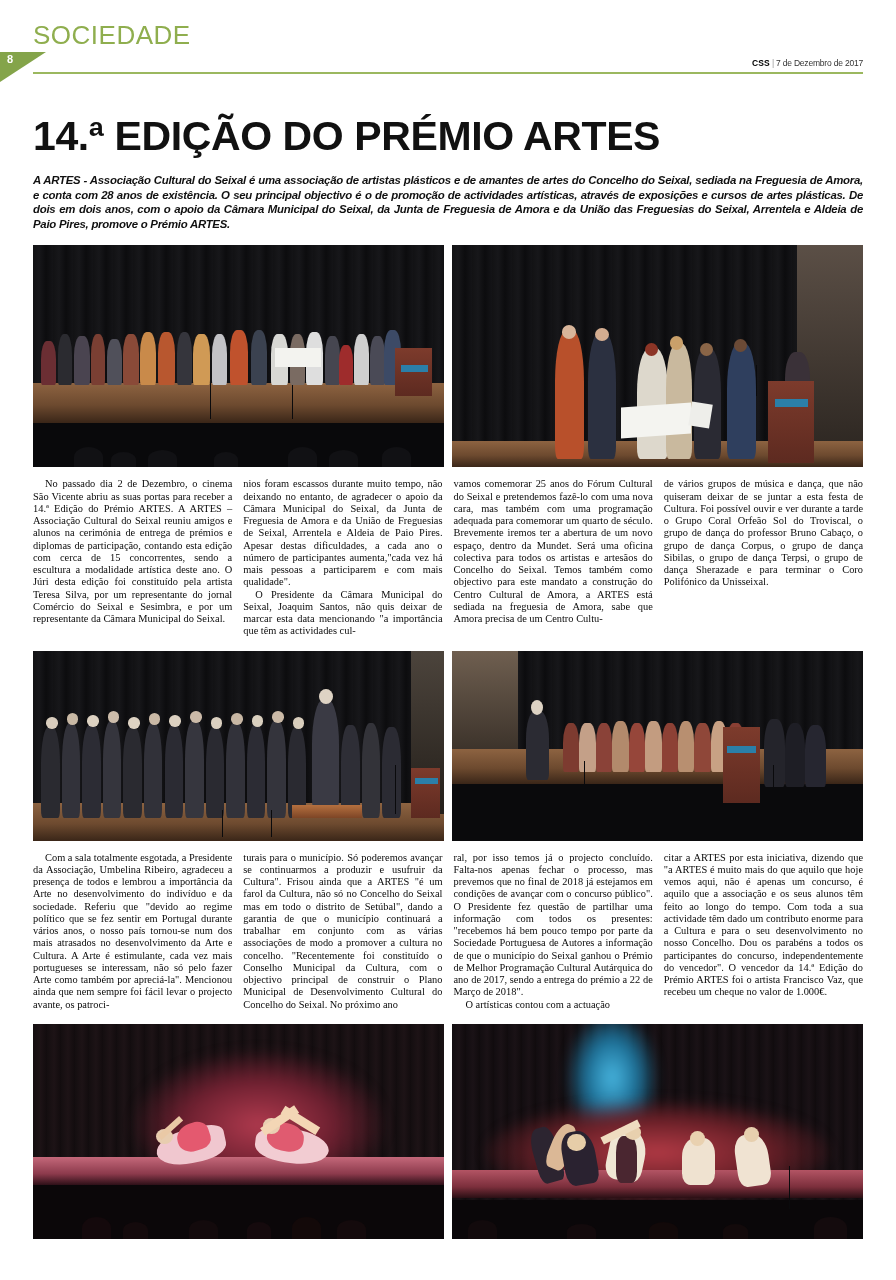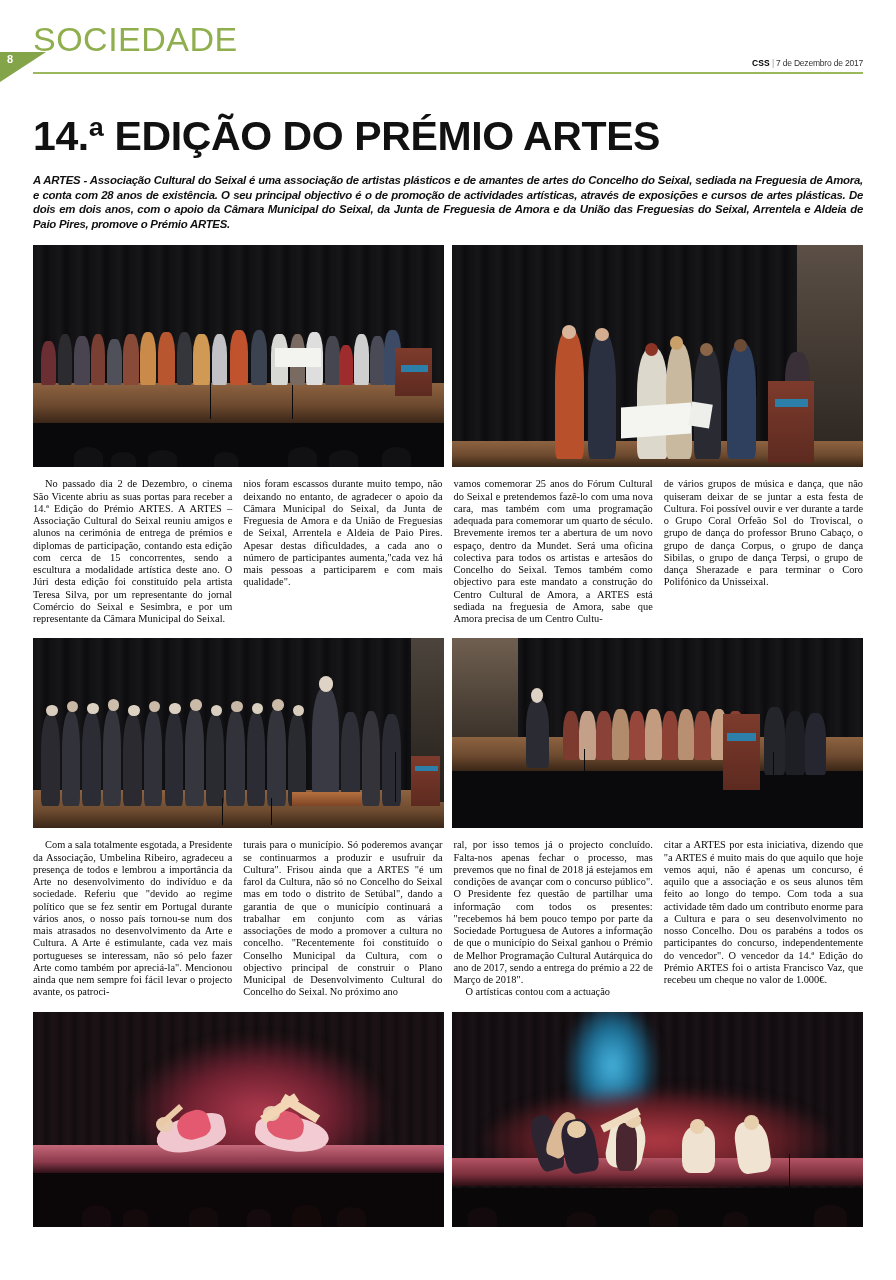--- a/index.html
+++ b/index.html
@@ -30,21 +30,21 @@
   .masthead {
     position: relative;
     height: 52px;
     margin-top: 26px;
   }
   .section-name {
     position: absolute;
     left: 0;
     top: -4px;
     font-family: "Liberation Sans", "DejaVu Sans", sans-serif;
-    font-size: 34px;
+    font-size: 26px;
     font-weight: 400;
     letter-spacing: 0.5px;
     color: #8fae4e;
     line-height: 1;
   }
   .masthead-meta {
     position: absolute;
     right: 0;
     bottom: 10px;
     font-family: "Liberation Sans", "DejaVu Sans", sans-serif;
@@ -314,20 +314,21 @@
     </div>
 
   </div>
 
   <div class="body-block">
     <div class="col">
       <p>No passado dia 2 de Dezembro, o cinema São Vicente abriu as suas portas para receber a 14.ª Edição do Prémio ARTES. A ARTES – Associação Cultural do Seixal reuniu amigos e alunos na cerimónia de entrega de prémios e diplomas de participação, contando esta edição com cerca de 15 concorrentes, sendo a escultura a modalidade artística deste ano. O Júri desta edição foi constituído pela artista Teresa Silva, por um representante do jornal Comércio do Seixal e Sesimbra, e por um representante da Câmara Municipal do Seixal.</p>
     </div>
     <div class="col">
       <p class="cont">nios foram escassos durante muito tempo, não deixando no entanto, de agradecer o apoio da Câmara Municipal do Seixal, da Junta de Freguesia de Amora e da União de Freguesias de Seixal, Arrentela e Aldeia de Paio Pires. Apesar destas dificuldades, a cada ano o número de participantes aumenta,"cada vez há mais pessoas a participarem e com mais qualidade".</p>
+      <p>O Presidente da Câmara Municipal do Seixal, Joaquim Santos, não quis deixar de marcar esta data mencionando "a importância que têm as actividades cul-</p>
     </div>
     <div class="col">
       <p class="cont">vamos comemorar 25 anos do Fórum Cultural do Seixal e pretendemos fazê-lo com uma nova cara, mas também com uma programação adequada para comemorar um quarto de século. Brevemente iremos ter a abertura de um novo espaço, dentro da Mundet. Será uma oficina colectiva para todos os artistas e artesãos do Concelho do Seixal. Temos também como objectivo para este mandato a construção do Centro Cultural de Amora, a ARTES está sediada na freguesia de Amora, sabe que Amora precisa de um Centro Cultu-</p>
     </div>
     <div class="col">
       <p class="cont">de vários grupos de música e dança, que não quiseram deixar de se juntar a esta festa de Cultura. Foi possível ouvir e ver durante a tarde o Grupo Coral Orfeão Sol do Troviscal, o grupo de dança do professor Bruno Cabaço, o grupo de dança Corpus, o grupo de dança Sibilas, o grupo de dança Terpsi, o grupo de dança Sherazade e para terminar o Coro Polifónico da Unisseixal.</p>
     </div>
   </div>
 
   <div class="photo-row row-gap">

